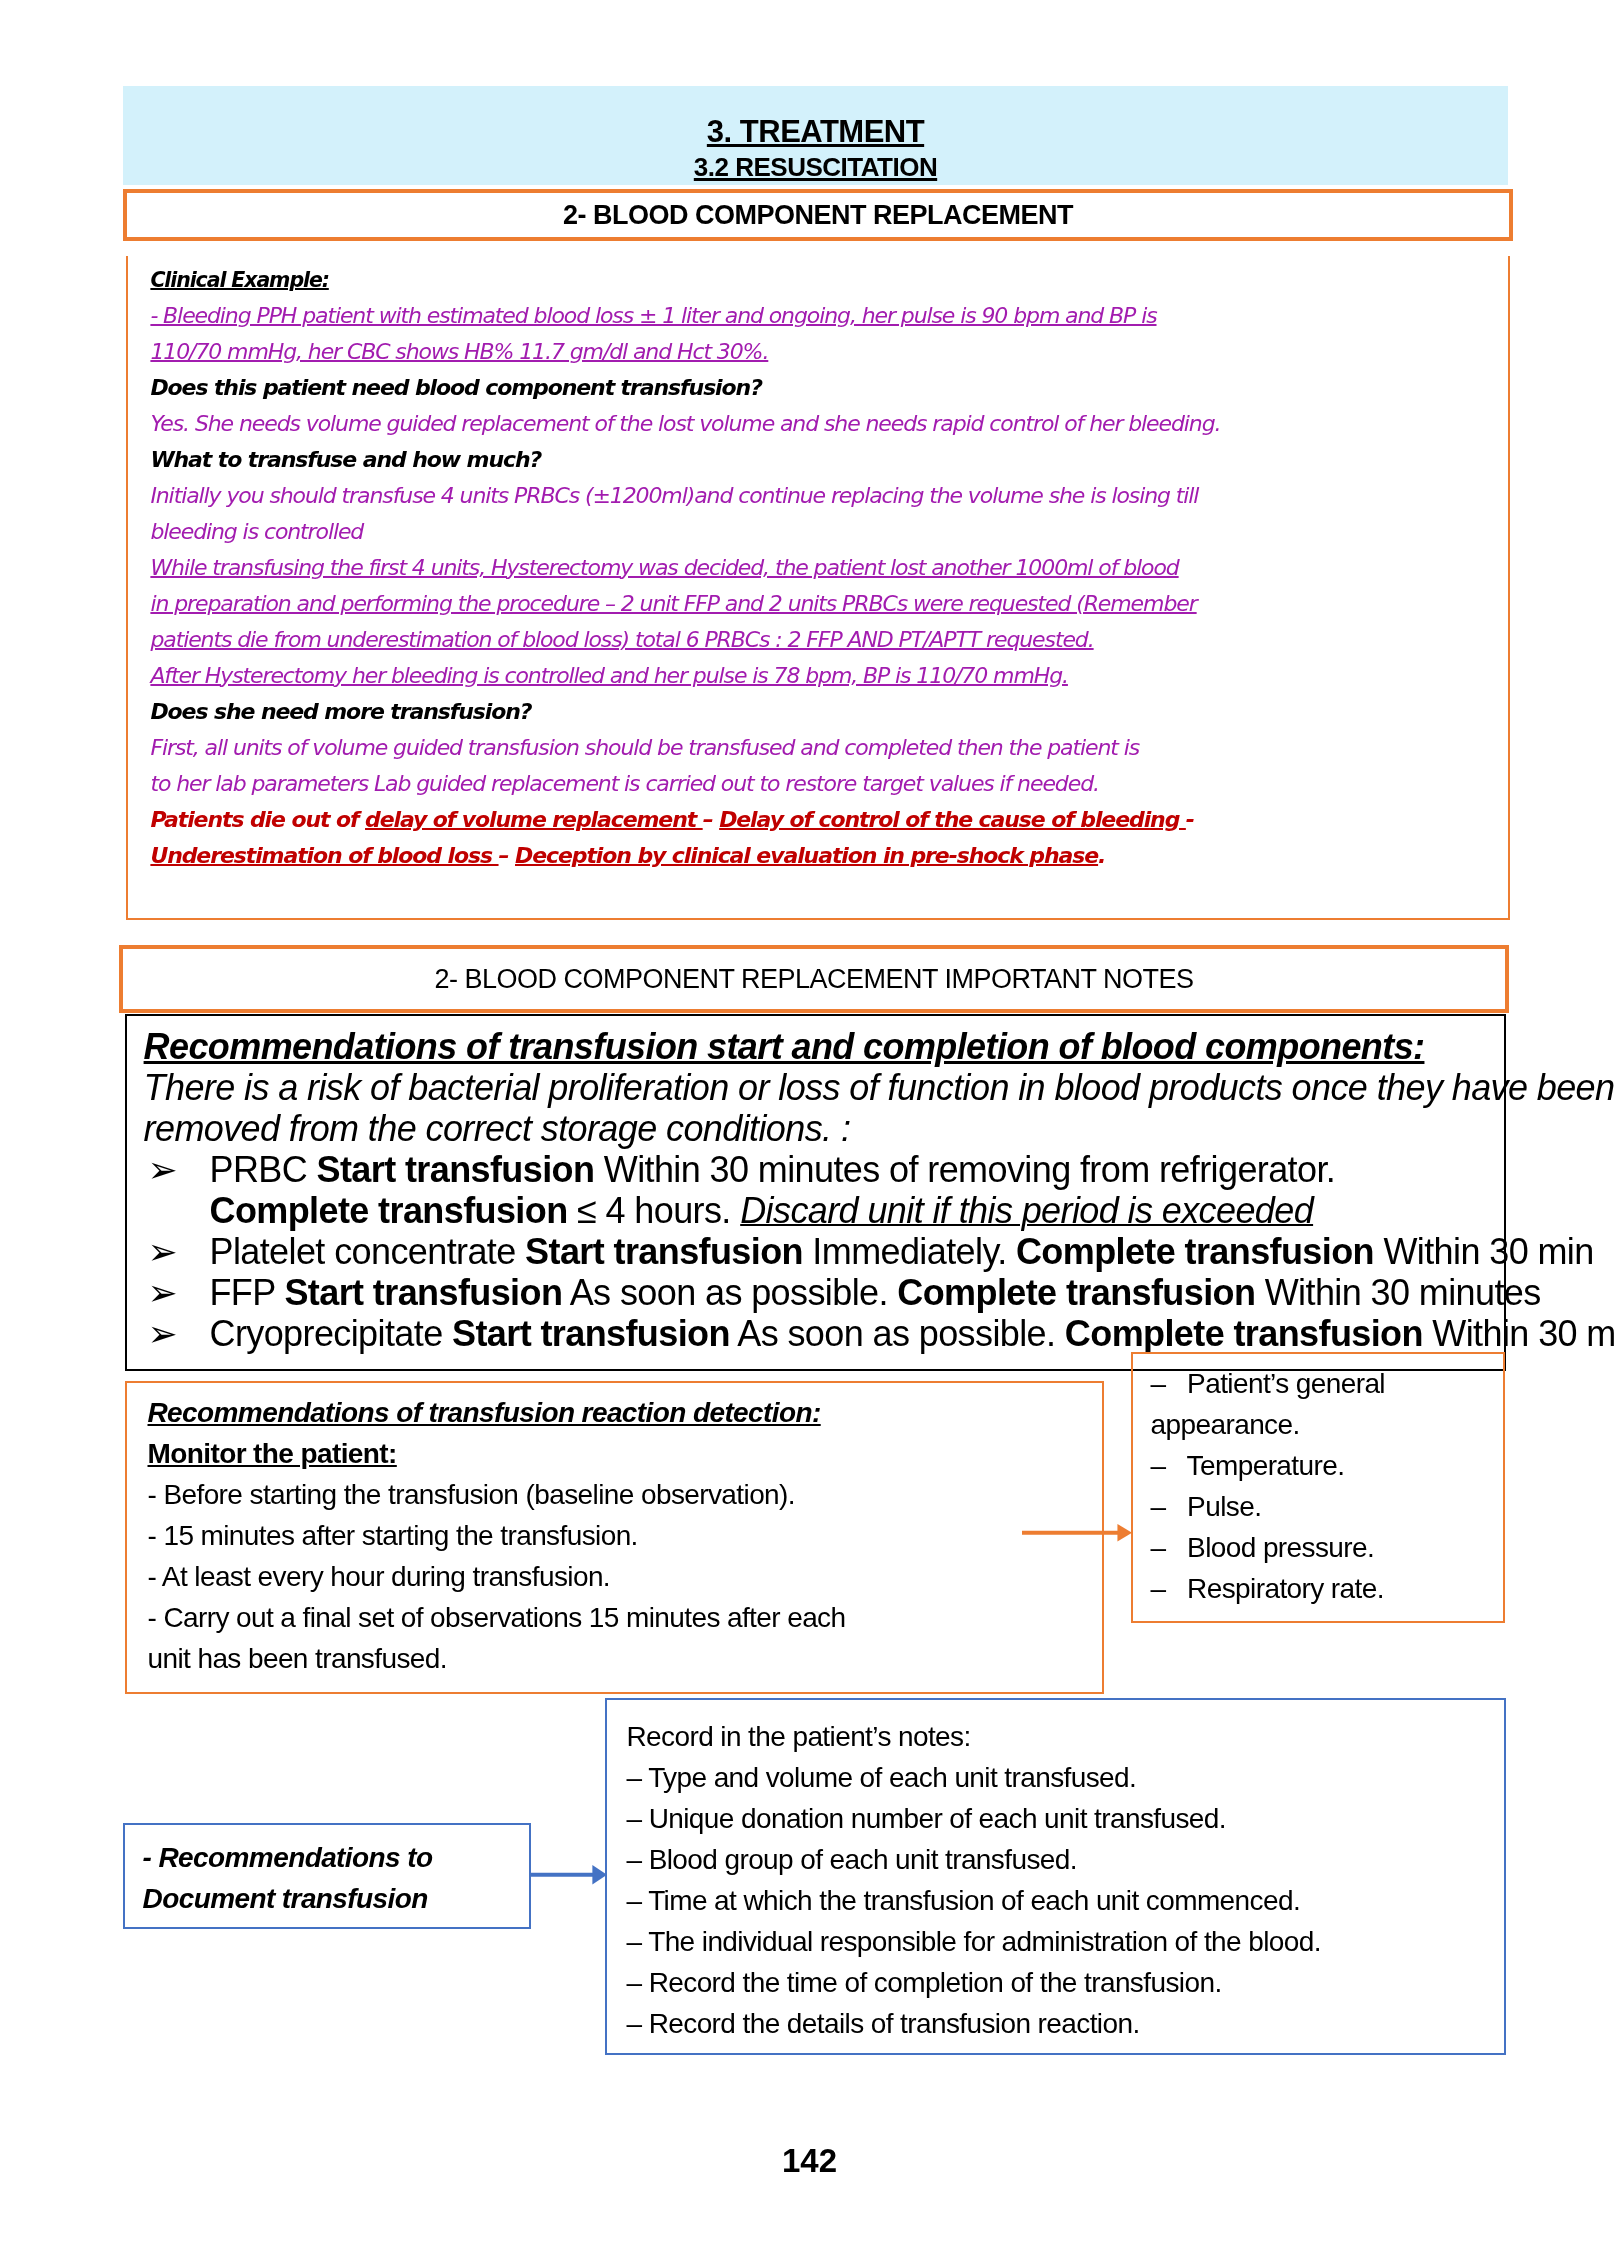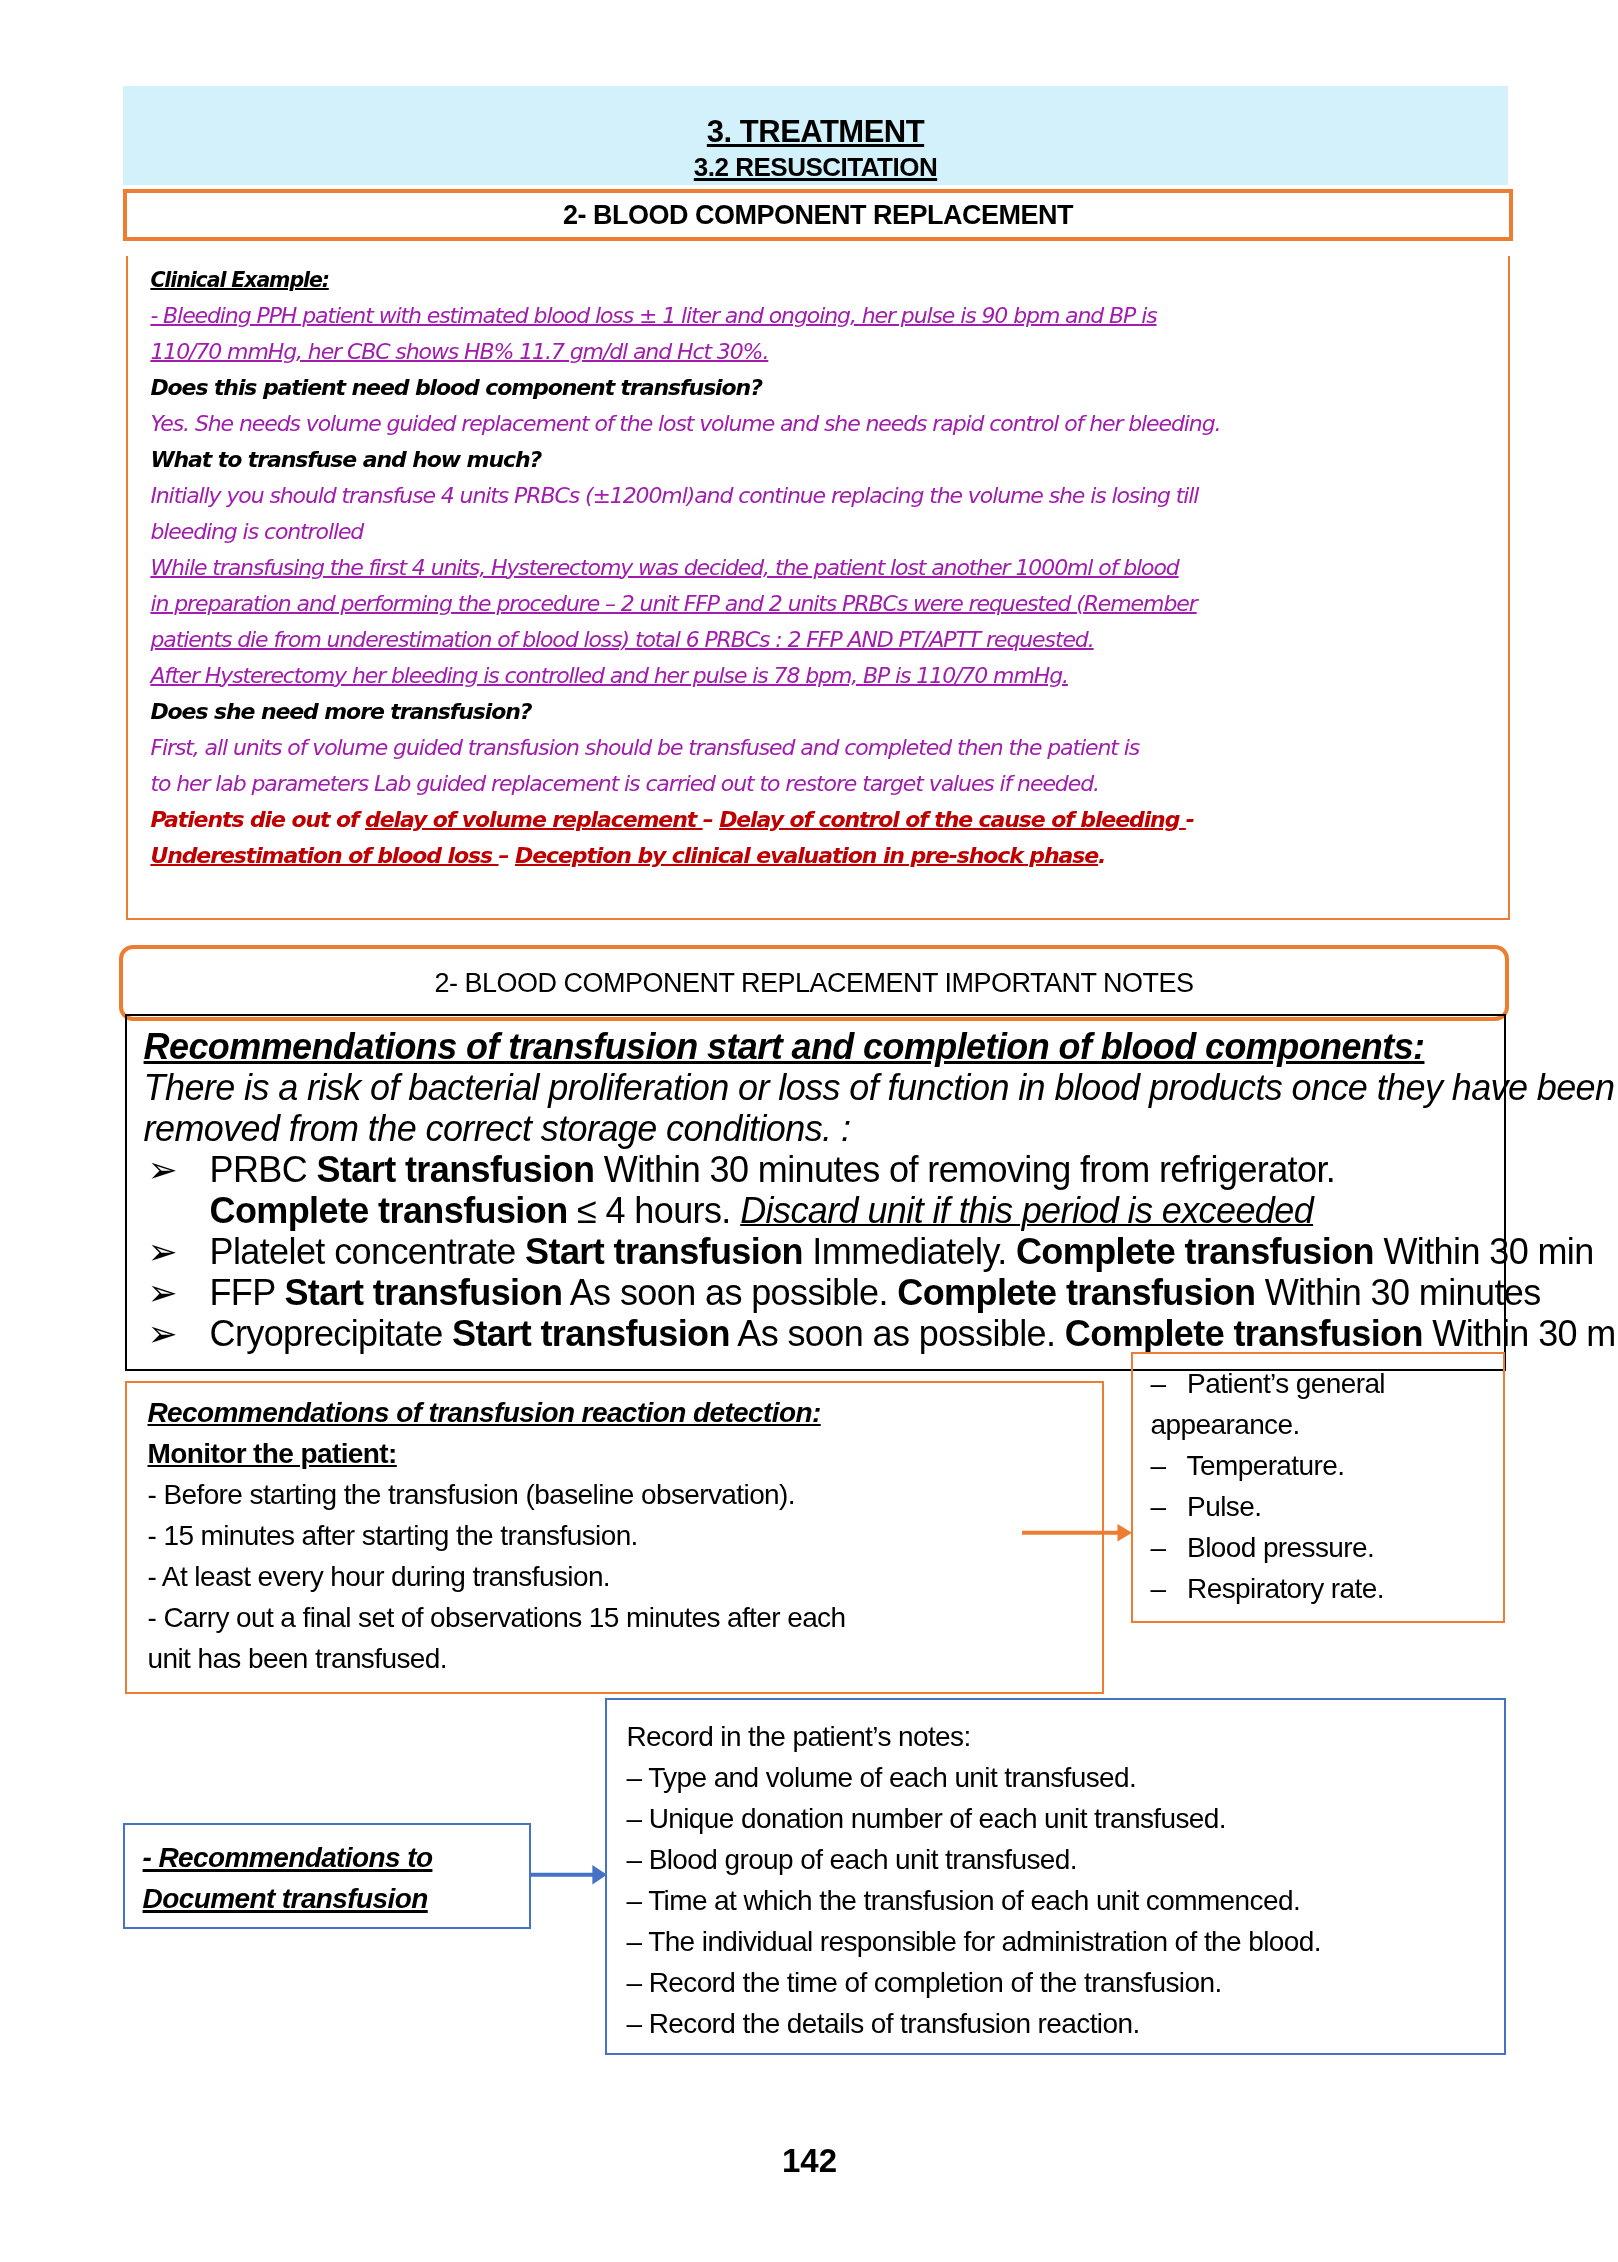--- a/index.html
+++ b/index.html
@@ -9,34 +9,34 @@
   .hdr .t1 { font-size:31px; text-decoration:underline; text-decoration-thickness:2.9px; display:block; padding-top:28px; letter-spacing:-0.5px; }
   .hdr .t2 { font-size:26px; text-decoration:underline; text-decoration-thickness:2.9px; display:block; margin-top:2px; letter-spacing:-0.5px; }
   .obox-title { border:4.9px solid #ed7d31; background:#fff; text-align:center; display:flex; align-items:center; justify-content:center; font-size:27px; letter-spacing:-0.5px; }
   .b1-title { left:123px; top:189px; width:1390px; height:52px; font-weight:bold; }
   .b1-body { left:126px; top:256px; width:1384px; height:664px; border:2px solid #ed7d31; border-top:none; padding:5.9px 21.5px 0 22.4px; font-family:"DejaVu Sans", sans-serif; font-style:italic; font-size:22px; line-height:36px; letter-spacing:-1.1px; }
   .b1-body .ln { display:block; white-space:nowrap; }
   .hand { color:#a21caf; font-weight:normal; }
   .q { font-weight:bold; color:#000; }
   .u { text-decoration:underline; text-decoration-thickness:2px; }
   .red { color:#c00000; font-weight:bold; }
-  .b2-title { left:119px; top:945px; width:1390px; height:76px; font-weight:normal;border-radius:14px; }
+  .b2-title { left:119px; top:945px; width:1390px; height:68px; font-weight:normal; }
   .kbox { left:125px; top:1014px; width:1381px; height:357px; border:2.9px solid #000; padding:9.8px 13.7px 0 16.6px; font-size:36px; line-height:41px; letter-spacing:-0.6px; }
   .kbox .head { font-weight:bold; font-style:italic; text-decoration:underline; }
   .kbox .it { font-style:italic; display:block; white-space:nowrap; }
   .bul { display:flex; white-space:nowrap; }
   .bul .arw { width:62px; flex:none; padding-left:3.9px; }
   .bul .txt { white-space:normal; }
   b { font-weight:bold; }
   .ol { left:125px; top:1381px; width:979px; height:313px; border:2.9px solid #ed7d31; padding:8.8px 17.6px 0 20.5px; font-size:28px; line-height:41px; letter-spacing:-0.6px; }
   .ol .h1 { font-weight:bold; font-style:italic; text-decoration:underline; display:block; }
   .ol .h2 { font-weight:bold; text-decoration:underline; display:block; }
   .orr { left:1131px; top:1352px; width:374px; height:271px; border:2.9px solid #ed7d31; padding:8.8px 9.8px 0 17.6px; font-size:28px; line-height:41px; letter-spacing:-0.6px; }
   .bls { left:123px; top:1823px; width:408px; height:106px; border:2.9px solid #4472c4; padding:11.7px 7.8px 0 17.6px; font-size:28px; line-height:41px; font-weight:bold; font-style:italic; letter-spacing:-0.6px; }
-  .bls span { text-decoration:underline; text-decoration-thickness:2.9px;margin-top:7px; }
+  .bls span { text-decoration-thickness:2.9px;margin-top:7px; }
   .blb { left:605px; top:1698px; width:901px; height:357px; border:2.9px solid #4472c4; padding:15.6px 7.8px 0 19.5px; font-size:28px; line-height:41px; letter-spacing:-0.6px; }
   .pnum { left:0; top:2142px; width:1619px; text-align:center; font-size:33px; font-weight:bold; }
 </style>
 </head>
 <body>
 
 <div class="abs hdr">
   <span class="t1">3. TREATMENT</span>
   <span class="t2">3.2 RESUSCITATION</span>
 </div>

